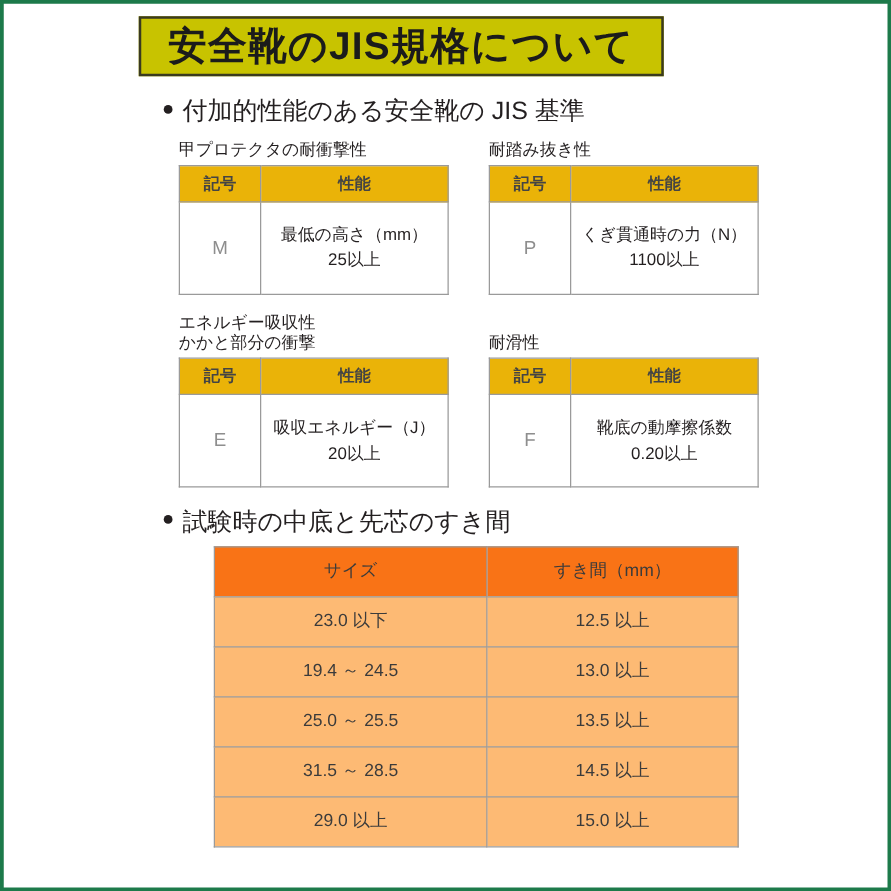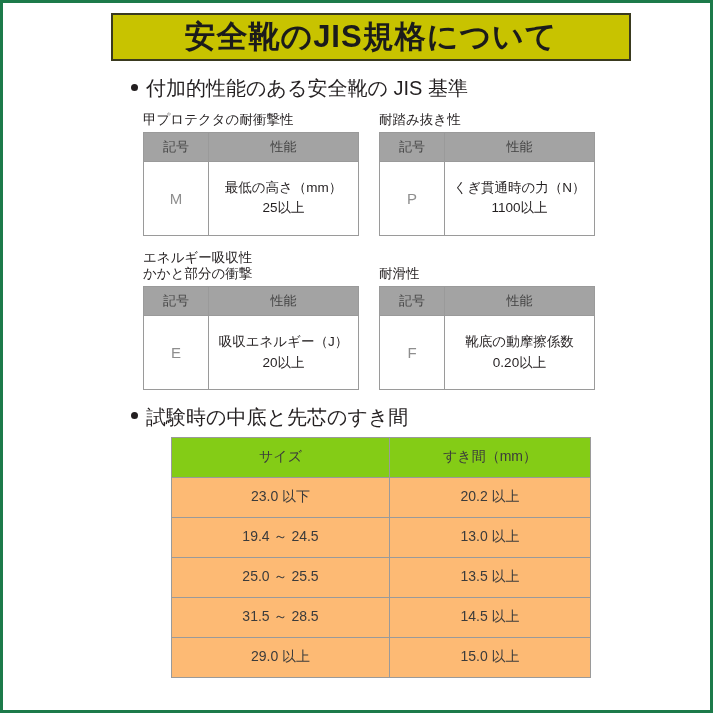--- a/index.html
+++ b/index.html
@@ -28,21 +28,21 @@
     top: 0;
     width: 707px;
     height: 707px;
     padding: 8px 20px 0 20px;
     box-sizing: border-box;
   }
 
   
   .title-bar {
     margin: 2px 0 0 88px;
-    width: 520px;
+    width: 420px;
     height: 48px;
     background: #c8c300;
     border: 2px solid #3a3a1f;
     display: flex;
     align-items: center;
     justify-content: center;
     box-sizing: border-box;
   }
   .title-text {
     font-size: 31px;
@@ -67,21 +67,21 @@
     height: 7px;
     border-radius: 50%;
     background: #231f20;
     margin-right: 8px;
     margin-bottom: 3px;
   }
 
   
   .grid-2 {
     display: flex;
-    gap: 6px;
+    gap: 18px;
     padding-left: 120px;
   }
   .col {
     width: 230px;
   }
   .caption {
     font-size: 13.5px;
     line-height: 1.25;
     margin: 4px 0 3px 0;
     min-height: 17px;
@@ -91,22 +91,22 @@
     width: 216px;
     table-layout: fixed;
   }
   table.smt th, table.smt td {
     border: 1px solid #9a9a9a;
     text-align: center;
     vertical-align: middle;
     font-size: 13px;
   }
   table.smt th {
-    background: #a3a3a3;
-    font-weight: normal;
+    background: #eab308;
+    font-weight: bold;
     height: 26px;
     color: #444;
   }
   table.smt th.c1 { width: 62px; }
   table.smt td.sym {
     width: 62px;
     height: 66px;
     color: #8e8e8e;
     font-size: 15px;
   }
@@ -130,21 +130,21 @@
     table-layout: fixed;
   }
   table.big th, table.big td {
     border: 1px solid #9a9a9a;
     text-align: center;
     font-size: 14px;
     height: 37px;
     color: #3b3b3b;
   }
   table.big th {
-    background: #84cc16;
+    background: #f97316;
     font-weight: normal;
   }
   table.big td {
     background: #fdba74;
   }
   table.big th.c1, table.big td.c1 { width: 215px; }
 </style>
 </head>
 <body>
 
@@ -255,21 +255,21 @@
 
     <div class="bigwrap">
       <table class="big">
         <tbody>
             <tr>
           <th class="c1">サイズ</th>
           <th>すき間（mm）</th>
         </tr>
         <tr>
           <td class="c1">23.0 以下</td>
-          <td>20.2 以上</td>
+          <td>12.5 以上</td>
         </tr>
         <tr>
           <td class="c1">19.4 ～ 24.5</td>
           <td>13.0 以上</td>
         </tr>
         <tr>
           <td class="c1">25.0 ～ 25.5</td>
           <td>13.5 以上</td>
         </tr>
         <tr>

